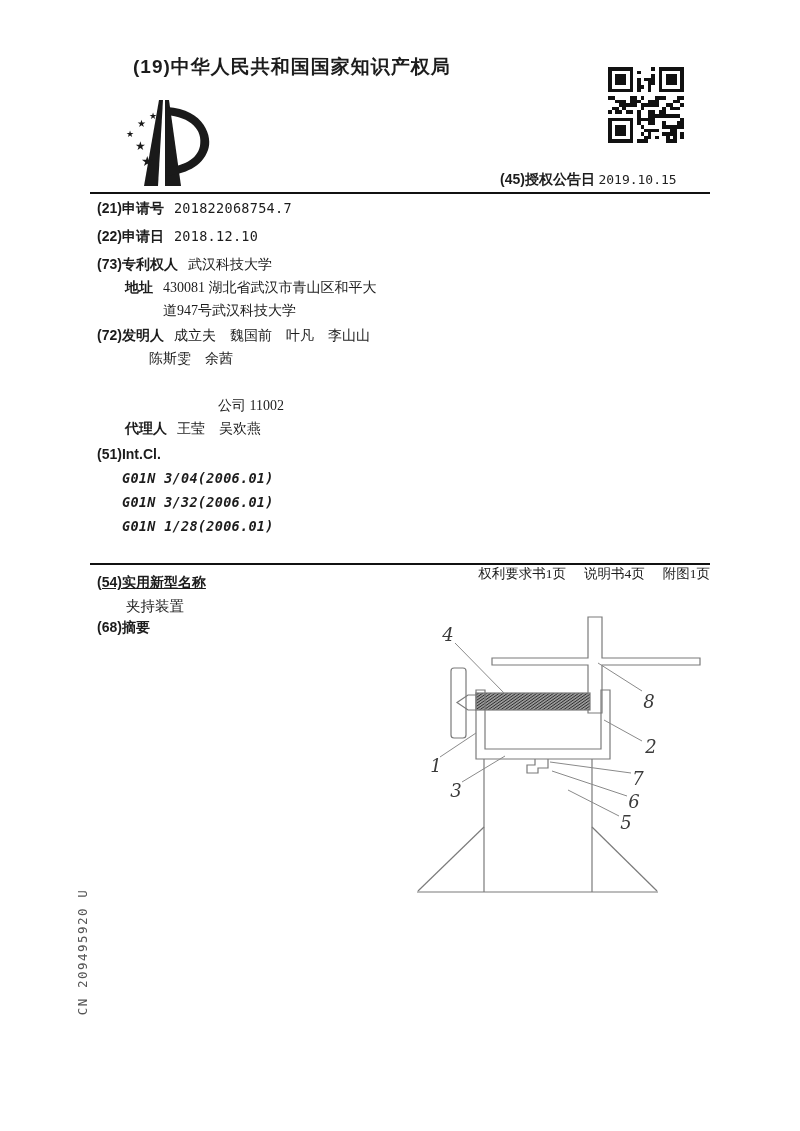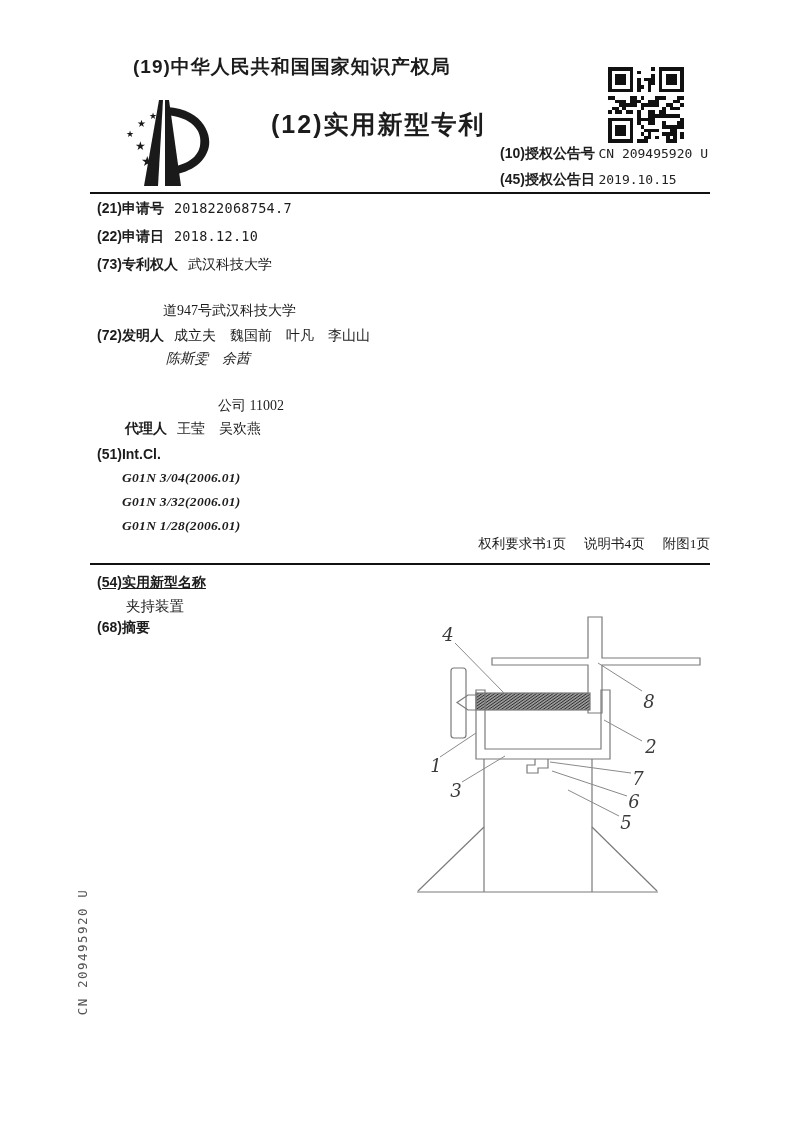--- a/index.html
+++ b/index.html
@@ -14,22 +14,22 @@
   .val{font-family:"Liberation Serif","DejaVu Serif",serif;font-weight:400;}
   .num{font-family:"DejaVu Sans Mono","Liberation Mono",monospace;}
   .office{left:97px;top:54px;font-size:19px;letter-spacing:1px;margin-left:36px;}
   .doc-type{left:271px;top:108px;font-size:25px;letter-spacing:2px;}
   .pubrow{font-size:14px;}
   .pubrow .num{font-size:13px;color:#222;}
   .rule{position:absolute;left:90px;width:620px;height:2.4px;background:#111;}
   .bib{font-size:14px;}
   .bib .val{margin-left:10px;}
   .bib .num{font-size:13.5px;letter-spacing:.3px;}
-  .intcl-code{font-size:13.5px;font-style:italic;font-weight:700;letter-spacing:.3px;font-family:Liberation Serif, serif;}
-  .pages-info{right:90px;top:535px;font-size:13.5px;text-align:right;}
+  .intcl-code{font-size:13.5px;font-style:italic;font-weight:700;letter-spacing:.3px;}
+  .pages-info{right:90px;top:565px;font-size:13.5px;text-align:right;}
   .pages-info span{margin-left:18px;}
   .sec-label{font-size:14px;}
   .title-value{font-size:14.5px;}
   .abstract{
     left:97px;top:640px;width:318px;white-space:normal;
     font-size:14.4px;line-height:24px;text-align:justify;text-indent:2em;
   }
   .side-id{
     left:82px;top:952px;transform:translate(-50%,-50%) rotate(-90deg);
     font-size:12.5px;letter-spacing:1.5px;color:#555;
@@ -55,21 +55,20 @@
     <path d="M46,6 L50,6 L45,92 L31,92 Z" fill="#1a1a1a"></path>
     <path d="M52,6 L56,6 L68,92 L52,92 Z" fill="#1a1a1a"></path>
     <path d="M54,13 C92,15 100,44 95,56 C89,73 72,80 52,82 L52,74 C70,72 84,66 87,52 C90,36 78,23 53,21 Z" fill="#1a1a1a"></path>
     <text x="36" y="25" font-size="9" fill="#1a1a1a">★</text>
     <text x="24" y="33" font-size="10" fill="#1a1a1a">★</text>
     <text x="13" y="43" font-size="9" fill="#1a1a1a">★</text>
     <text x="22" y="56" font-size="12" fill="#1a1a1a">★</text>
     <text x="28" y="72" font-size="14" fill="#1a1a1a">★</text>
   </svg>
 
-  <div class="abs doc-type lbl">(12)实用新型专利</div>
 
   <svg id="qr-svg" class="abs qr" width="76" height="76" viewBox="0 0 21 21" shape-rendering="crispEdges">
       <rect x="12" y="0" width="1" height="1" fill="#111"></rect>
       <rect x="8" y="1" width="1" height="1" fill="#111"></rect>
       <rect x="12" y="2" width="1" height="1" fill="#111"></rect>
       <rect x="8" y="3" width="1" height="1" fill="#111"></rect>
       <rect x="10" y="3" width="1" height="1" fill="#111"></rect>
       <rect x="11" y="3" width="1" height="1" fill="#111"></rect>
       <rect x="12" y="3" width="1" height="1" fill="#111"></rect>
       <rect x="8" y="4" width="1" height="1" fill="#111"></rect>
@@ -190,45 +189,44 @@
       <rect x="1" y="1" width="5" height="5" fill="#fff"></rect>
       <rect x="2" y="2" width="3" height="3" fill="#111"></rect>
       <rect x="14" y="0" width="7" height="7" fill="#111"></rect>
       <rect x="15" y="1" width="5" height="5" fill="#fff"></rect>
       <rect x="16" y="2" width="3" height="3" fill="#111"></rect>
       <rect x="0" y="14" width="7" height="7" fill="#111"></rect>
       <rect x="1" y="15" width="5" height="5" fill="#fff"></rect>
       <rect x="2" y="16" width="3" height="3" fill="#111"></rect>
     </svg>
 
-  <div class="abs pubrow" style="left:500px;top:145px;">
-    <span class="lbl">(10)授权公告号</span>
-    <span class="num">CN 209495920 U</span>
-  </div>
   <div class="abs pubrow" style="left:500px;top:171px;">
     <span class="lbl">(45)授权公告日</span>
     <span class="num">2019.10.15</span>
   </div>
 
   <div class="rule" style="top:192px;"></div>
 
   <div class="abs bib" style="left:97px;top:200px;">
     <span class="lbl">(21)申请号</span><span class="val num">201822068754.7</span>
   </div>
   <div class="abs bib" style="left:97px;top:228px;text-align:right;">
     <span class="lbl">(22)申请日</span><span class="val num">2018.12.10</span>
   </div>
   <div class="abs bib" style="left:97px;top:256px;text-align:center;">
     <span class="lbl">(73)专利权人</span><span class="val">武汉科技大学</span>
   </div>
+  <div class="abs bib" style="left:125px;top:279px;">
+    <span class="lbl">地址</span><span class="val">430081 湖北省武汉市青山区和平大</span>
+  </div>
   <div class="abs bib val" style="left:163px;top:302px;">道947号武汉科技大学</div>
   <div class="abs bib" style="left:97px;top:327px;">
     <span class="lbl">(72)发明人</span><span class="val">成立夫　魏国前　叶凡　李山山</span>
   </div>
-  <div class="abs bib val" style="left:166px;top:350px;font-style:italic;">陈斯雯　余茜</div>
+  <div class="abs bib val" style="left:149px;top:350px;">陈斯雯　余茜</div>
   <div class="abs bib val" style="left:218px;top:397px;">公司 11002</div>
   <div class="abs bib" style="left:125px;top:420px;">
     <span class="lbl">代理人</span><span class="val">王莹　吴欢燕</span>
   </div>
   <div class="abs bib lbl" style="left:97px;top:446px;">(51)Int.Cl.</div>
   <div class="abs bib intcl-code num" style="left:122px;top:470px;">G01N 3/04(2006.01)</div>
   <div class="abs bib intcl-code num" style="left:122px;top:494px;">G01N 3/32(2006.01)</div>
   <div class="abs bib intcl-code num" style="left:122px;top:518px;">G01N 1/28(2006.01)</div>
 
   <div class="abs pages-info">

